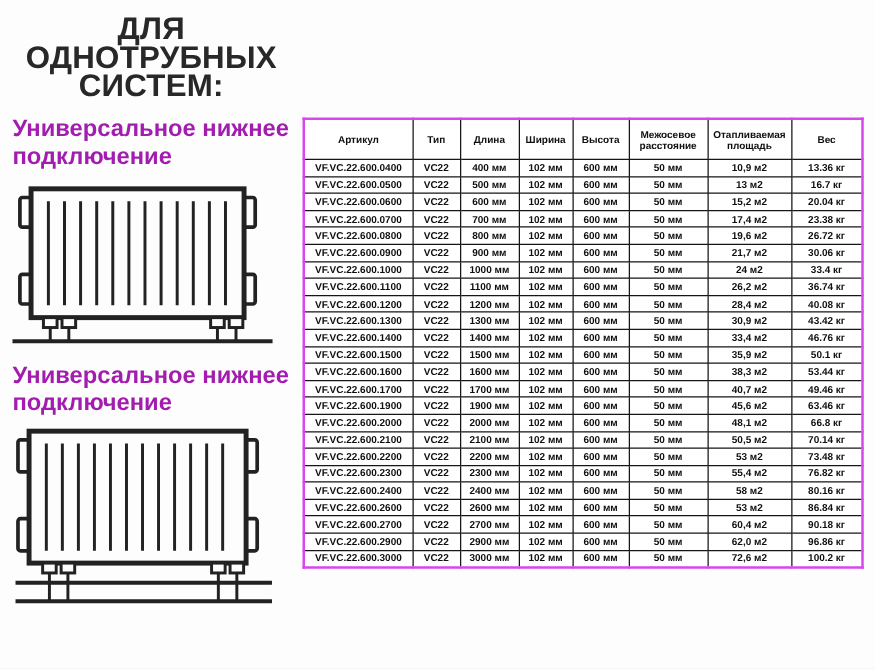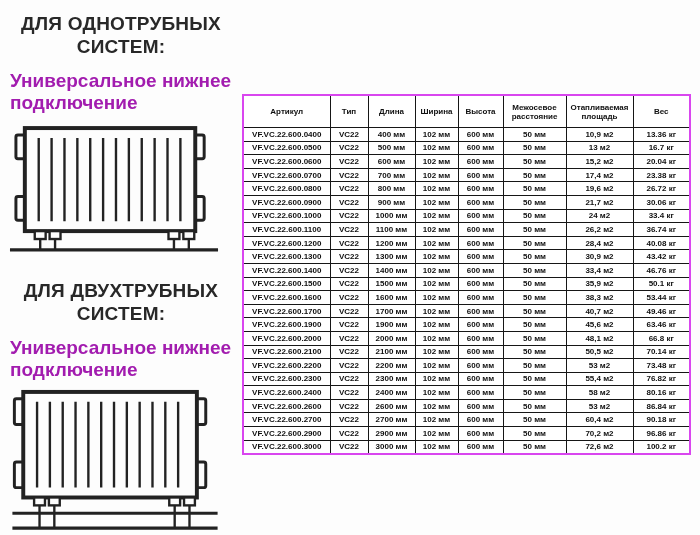--- a/index.html
+++ b/index.html
@@ -3,21 +3,21 @@
 <meta charset="utf-8">
 <style>
   html,body{margin:0;padding:0;background:#e9e9e9;}
   .canvas{
     position:relative;width:700px;height:535px;background:#fdfdfd;
     font-family:"Liberation Sans",sans-serif;overflow:hidden;
   }
   
   .left-panel{position:absolute;left:8px;top:8px;width:226px;color:#282828;}
   .sec-heading{
-    margin:4px 0 0;text-align:center;font-size:19px;line-height:23px;
+    margin:4px 0 0;text-align:center;font-size:25px;line-height:23px;
     font-weight:700;letter-spacing:.2px;color:#282828;
   }
   .sec-sub{
     margin:12px 0 0;text-align:left;font-size:19px;line-height:22px;
     font-weight:700;color:#a21caf;
   }
   .sec-sub{padding-left:2px;}
   .diagram{display:block;margin:8px 0 0 0;}
   .diagram-2{margin-top:6px;}
   .h2-gap{margin-top:24px;}
@@ -65,21 +65,20 @@
 
       <rect class="rad-fill" stroke-width="2.4" x="27" y="110" width="11" height="8"></rect>
       <rect class="rad-fill" stroke-width="2.4" x="42" y="110" width="11" height="8"></rect>
       <rect class="rad-fill" stroke-width="2.4" x="162" y="110" width="11" height="8"></rect>
       <rect class="rad-fill" stroke-width="2.4" x="177" y="110" width="11" height="8"></rect>
       <path class="rad-stroke" stroke-width="2.4" d="M32.5 118V128M47.5 118V128M167.5 118V128M182.5 118V128"></path>
 
       <path class="rad-stroke" stroke-width="3.2" d="M2 129H212"></path>
     </svg>
 
-    <div class="sec-heading h2-gap">ДЛЯ ДВУХТРУБНЫХ СИСТЕМ:</div>
     <div class="sec-sub">Универсальное нижнее подключение</div>
 
     <svg class="diagram diagram-2" width="214" height="146" viewBox="0 0 216 148">
 
       <rect class="rad-fill" stroke-width="3" x="6" y="12" width="10" height="26" rx="2"></rect>
       <rect class="rad-fill" stroke-width="3" x="6" y="76" width="10" height="26" rx="2"></rect>
       <rect class="rad-fill" stroke-width="3" x="190" y="12" width="10" height="26" rx="2"></rect>
       <rect class="rad-fill" stroke-width="3" x="190" y="76" width="10" height="26" rx="2"></rect>
 
       <rect class="rad-fill" stroke-width="4" x="15" y="5" width="176" height="107"></rect>
@@ -343,21 +342,21 @@
             <td>60,4 м2</td>
             <td>90.18 кг</td>
           </tr>
           <tr>
             <td>VF.VC.22.600.2900</td>
             <td>VC22</td>
             <td>2900 мм</td>
             <td>102 мм</td>
             <td>600 мм</td>
             <td>50 мм</td>
-            <td>70,2 м2</td>
+            <td>62,0 м2</td>
             <td>96.86 кг</td>
           </tr>
           <tr>
             <td>VF.VC.22.600.3000</td>
             <td>VC22</td>
             <td>3000 мм</td>
             <td>102 мм</td>
             <td>600 мм</td>
             <td>50 мм</td>
             <td>72,6 м2</td>

